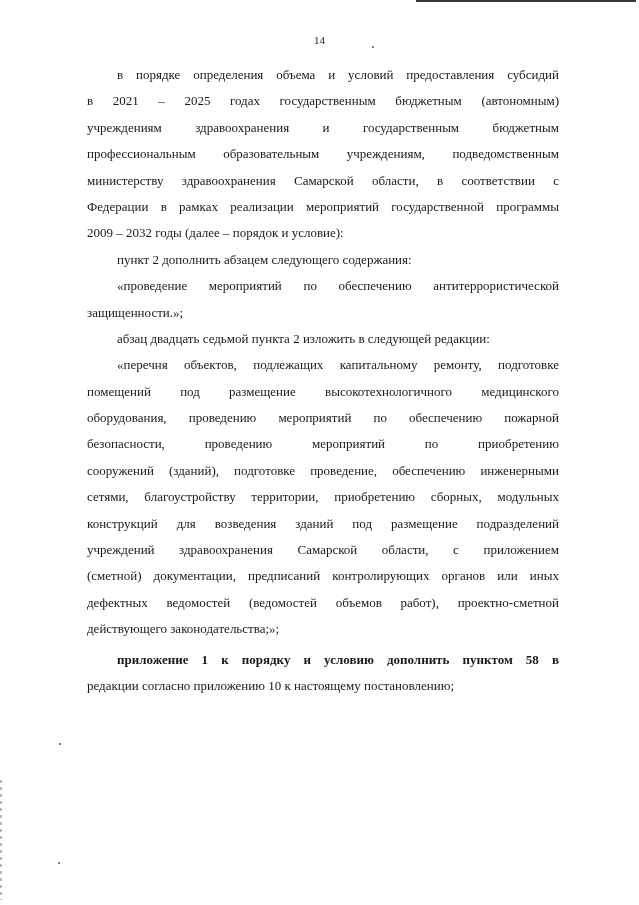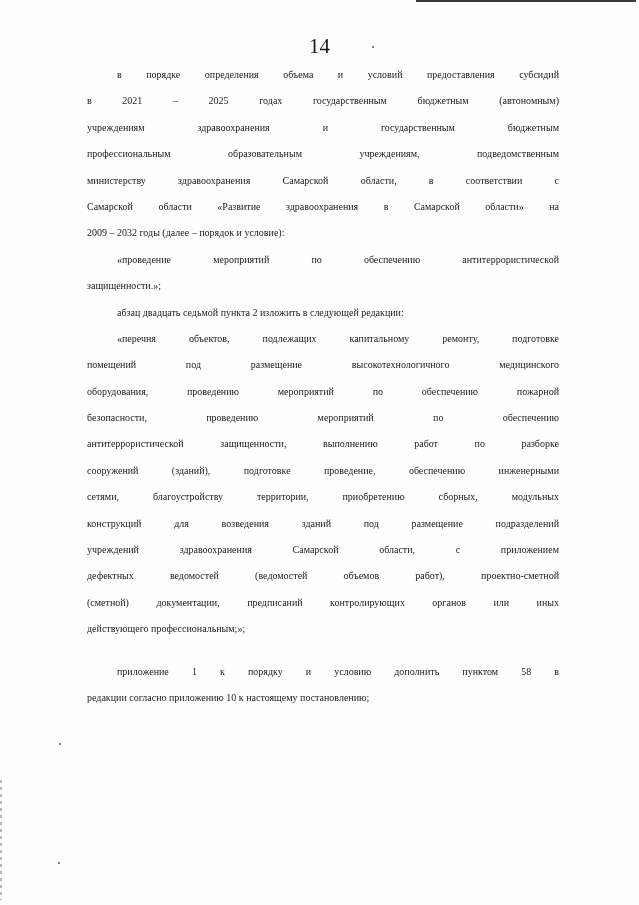--- a/index.html
+++ b/index.html
@@ -38,45 +38,46 @@
       height: 120px;
       background: repeating-linear-gradient(to bottom, #8a8a8a 0 3px, transparent 3px 7px);
       opacity: 0.6;
     }
     .page-number {
       position: absolute;
       top: 34px;
       left: 0;
       width: 639px;
       text-align: center;
-      font-size: 21px;
+      font-size: 11px;
     }
     .body-text {
       position: absolute;
       left: 87px;
       top: 62px;
       width: 472px;
-      font-size: 10px;
+      font-size: 13px;
       line-height: 26.4px;
     }
     .line {
       display: block;
       white-space: nowrap;
       height: 26.4px;
     }
     .justify {
       text-align: justify;
       text-align-last: justify;
       white-space: normal;
     }
     .indent {
       padding-left: 30px;
     }
     .gap-before {
-      margin-top: 16px;
+      margin-top: 4px;
+      font-weight: bold;
     }
     .speck {
       position: absolute;
       width: 2px;
       height: 2px;
       background: #555;
       border-radius: 50%;
     }
   </style>
 </head>
@@ -87,37 +88,37 @@
   <div class="left-scan-edge"></div>
 
   <div class="page-number">14</div>
 
   <div class="body-text">
     <span class="line indent justify">в порядке определения объема и условий предоставления субсидий</span>
     <span class="line justify">в 2021 – 2025 годах государственным бюджетным (автономным)</span>
     <span class="line justify">учреждениям здравоохранения и государственным бюджетным</span>
     <span class="line justify">профессиональным образовательным учреждениям, подведомственным</span>
     <span class="line justify">министерству здравоохранения Самарской области, в соответствии с</span>
-    <span class="line justify">Самарской области «Развитие здравоохранения в Самарской области» на</span>
+    <span class="line justify">Федерации в рамках реализации мероприятий государственной программы</span>
     <span class="line">2009 – 2032 годы (далее – порядок и условие):</span>
+    <span class="line indent">пункт 2 дополнить абзацем следующего содержания:</span>
     <span class="line indent justify">«проведение мероприятий по обеспечению антитеррористической</span>
     <span class="line">защищенности.»;</span>
     <span class="line indent">абзац двадцать седьмой пункта 2 изложить в следующей редакции:</span>
     <span class="line indent justify">«перечня объектов, подлежащих капитальному ремонту, подготовке</span>
     <span class="line justify">помещений под размещение высокотехнологичного медицинского</span>
     <span class="line justify">оборудования, проведению мероприятий по обеспечению пожарной</span>
-    <span class="line justify">безопасности, проведению мероприятий по обеспечению</span>
-    <span class="line justify">антитеррористической защищенности, выполнению работ по разборке</span>
+    <span class="line justify">безопасности, проведению мероприятий по приобретению</span>
     <span class="line justify">сооружений (зданий), подготовке проведение, обеспечению инженерными</span>
     <span class="line justify">сетями, благоустройству территории, приобретению сборных, модульных</span>
     <span class="line justify">конструкций для возведения зданий под размещение подразделений</span>
     <span class="line justify">учреждений здравоохранения Самарской области, с приложением</span>
+    <span class="line justify">(сметной) документации, предписаний контролирующих органов или иных</span>
     <span class="line justify">дефектных ведомостей (ведомостей объемов работ), проектно-сметной</span>
-    <span class="line justify">(сметной) документации, предписаний контролирующих органов или иных</span>
-    <span class="line">действующего профессиональным;»;</span>
+    <span class="line">действующего законодательства;»;</span>
     <span class="line indent justify gap-before">приложение 1 к порядку и условию дополнить пунктом 58 в</span>
     <span class="line">редакции согласно приложению 10 к настоящему постановлению;</span>
   </div>
 
   <div class="speck" style="left:372px; top:46px;"></div>
   <div class="speck" style="left:59px; top:743px;"></div>
   <div class="speck" style="left:58px; top:862px;"></div>
 </div>
 
 </body></html>

